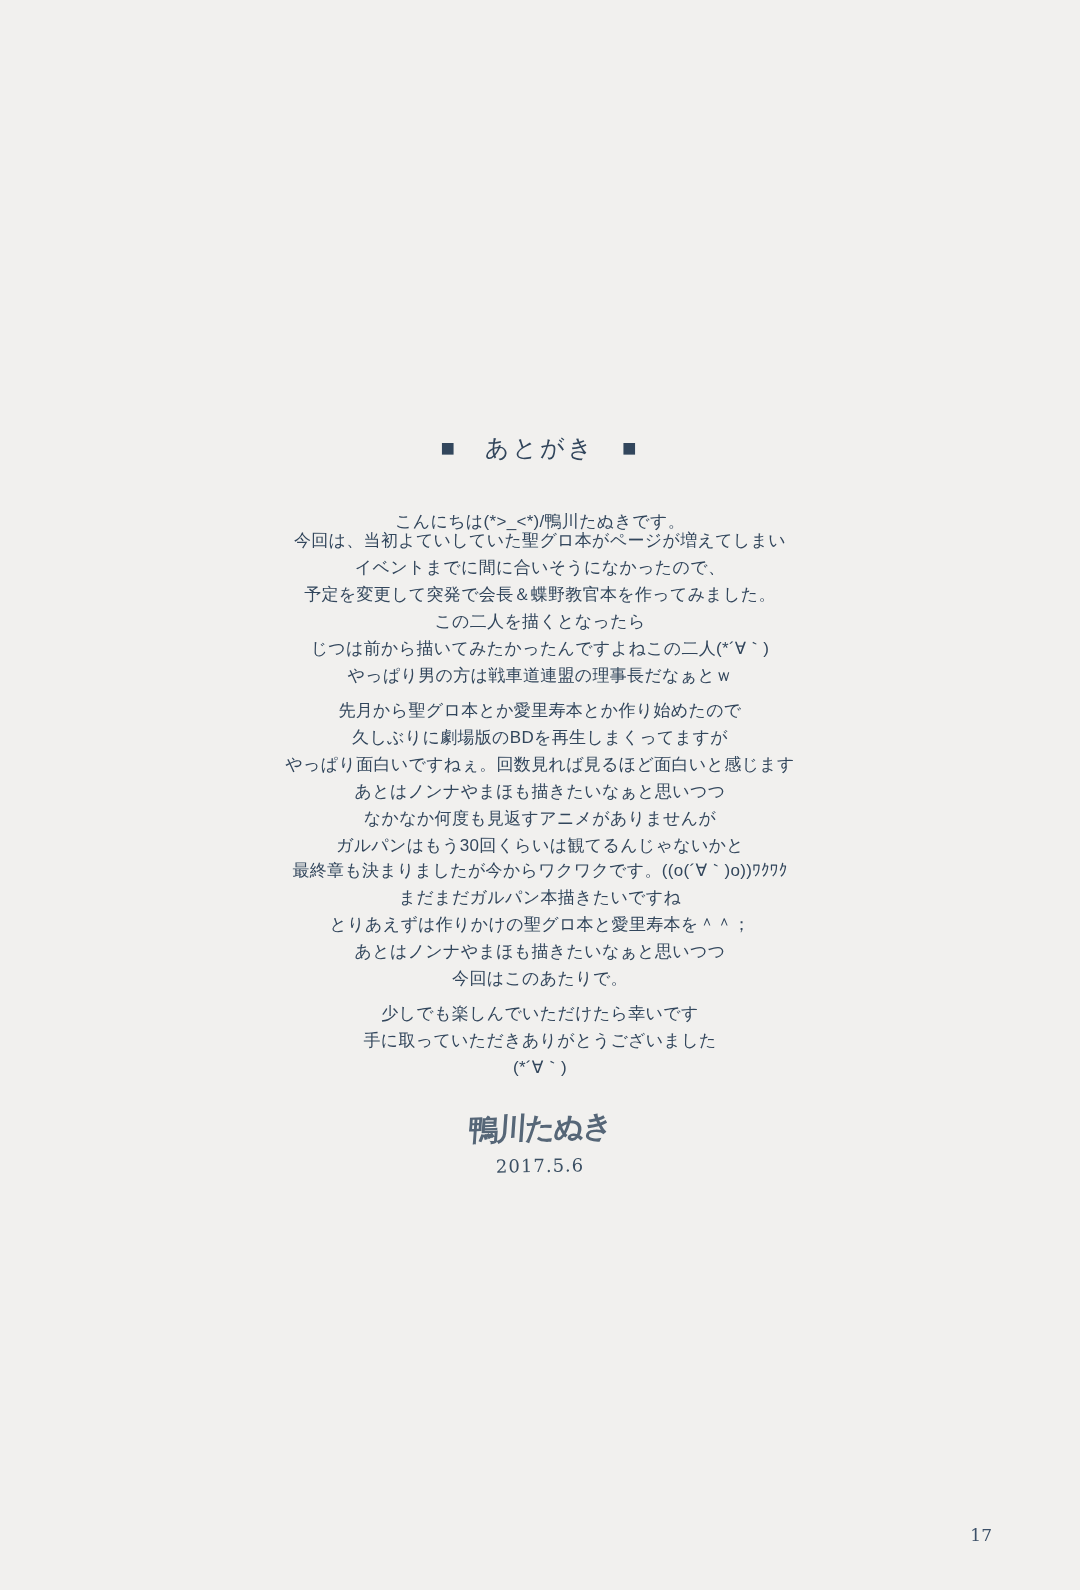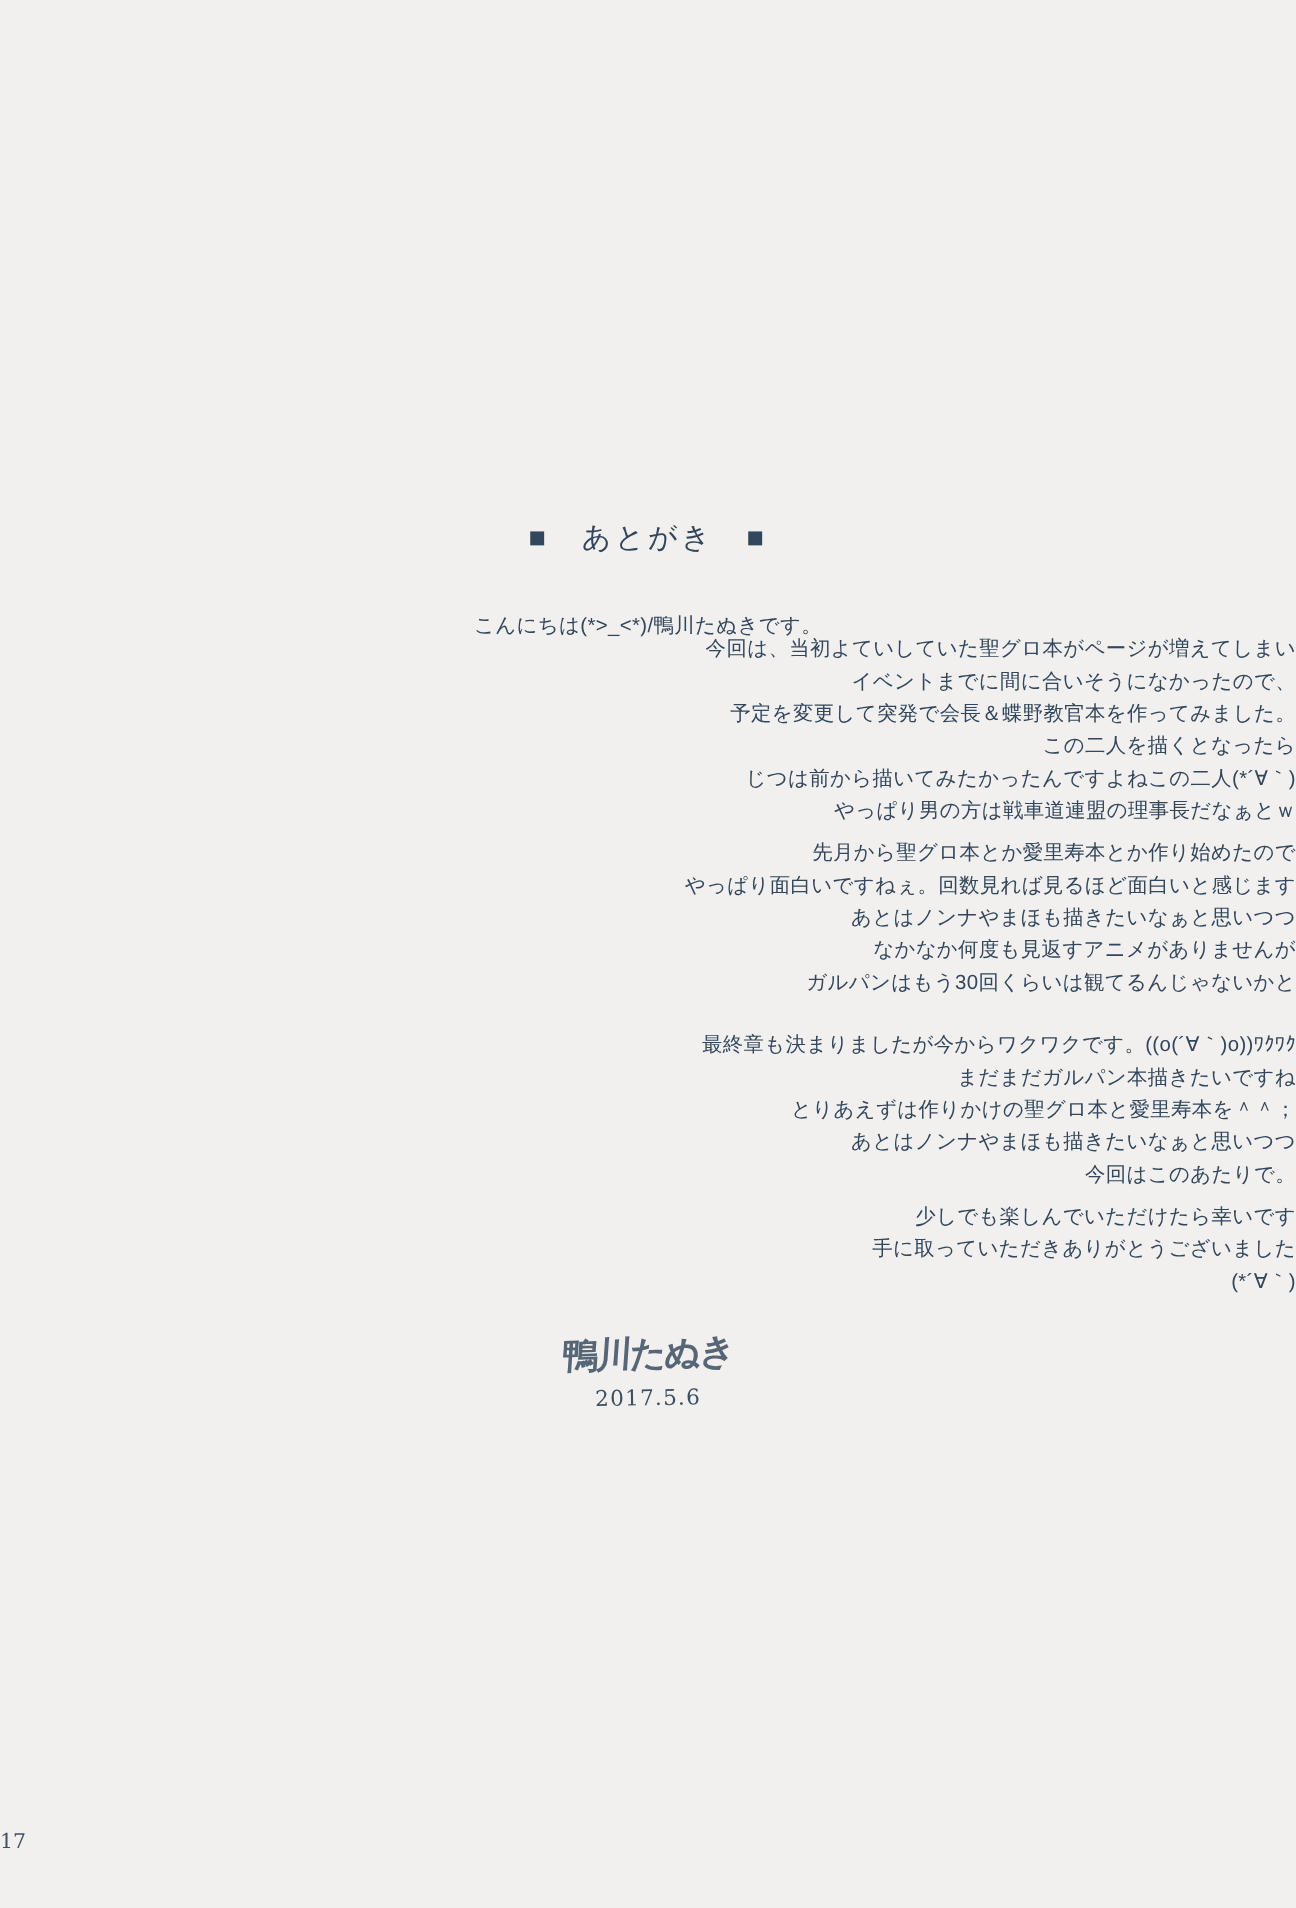--- a/index.html
+++ b/index.html
@@ -55,21 +55,20 @@
     color: #32465c;
     letter-spacing: 0.3px;
   }
   .block-1 { top: 527px; }
   .block-2 { top: 697px; }
   .block-3 { top: 857px; }
   .block-4 { top: 1000px; }
 
   .body-block div {
     white-space: pre;
-    text-align: right;
   }
 
   .signature {
     position: absolute;
     top: 1108px;
     left: 0;
     width: 1080px;
     text-align: center;
     height: 100px;
   }
@@ -91,21 +90,21 @@
     letter-spacing: 1px;
     transform: rotate(-1deg);
     display: inline-block;
   }
 
   .page-number {
     position: absolute;
     top: 1525px;
     left: 0;
     width: 992px;
-    text-align: left;
+    text-align: right;
     font-size: 17px;
     color: #3c5068;
     font-family: "DejaVu Serif", serif;
   }
 </style>
 </head>
 <body>
 
 <div class="page">
 
@@ -117,20 +116,21 @@
     <div>今回は、当初よていしていた聖グロ本がページが増えてしまい</div>
     <div>イベントまでに間に合いそうになかったので、</div>
     <div>予定を変更して突発で会長＆蝶野教官本を作ってみました。</div>
     <div>この二人を描くとなったら</div>
     <div>じつは前から描いてみたかったんですよねこの二人(*´∀｀)</div>
     <div>やっぱり男の方は戦車道連盟の理事長だなぁとｗ</div>
   </div>
 
   <div class="body-block block-2">
     <div>先月から聖グロ本とか愛里寿本とか作り始めたので</div>
+    <div>久しぶりに劇場版のBDを再生しまくってますが</div>
     <div>やっぱり面白いですねぇ。回数見れば見るほど面白いと感じます</div>
     <div>あとはノンナやまほも描きたいなぁと思いつつ</div>
     <div>なかなか何度も見返すアニメがありませんが</div>
     <div>ガルパンはもう30回くらいは観てるんじゃないかと</div>
   </div>
 
   <div class="body-block block-3">
     <div>最終章も決まりましたが今からワクワクです。((o(´∀｀)o))ﾜｸﾜｸ</div>
     <div>まだまだガルパン本描きたいですね</div>
     <div>とりあえずは作りかけの聖グロ本と愛里寿本を＾＾；</div>

